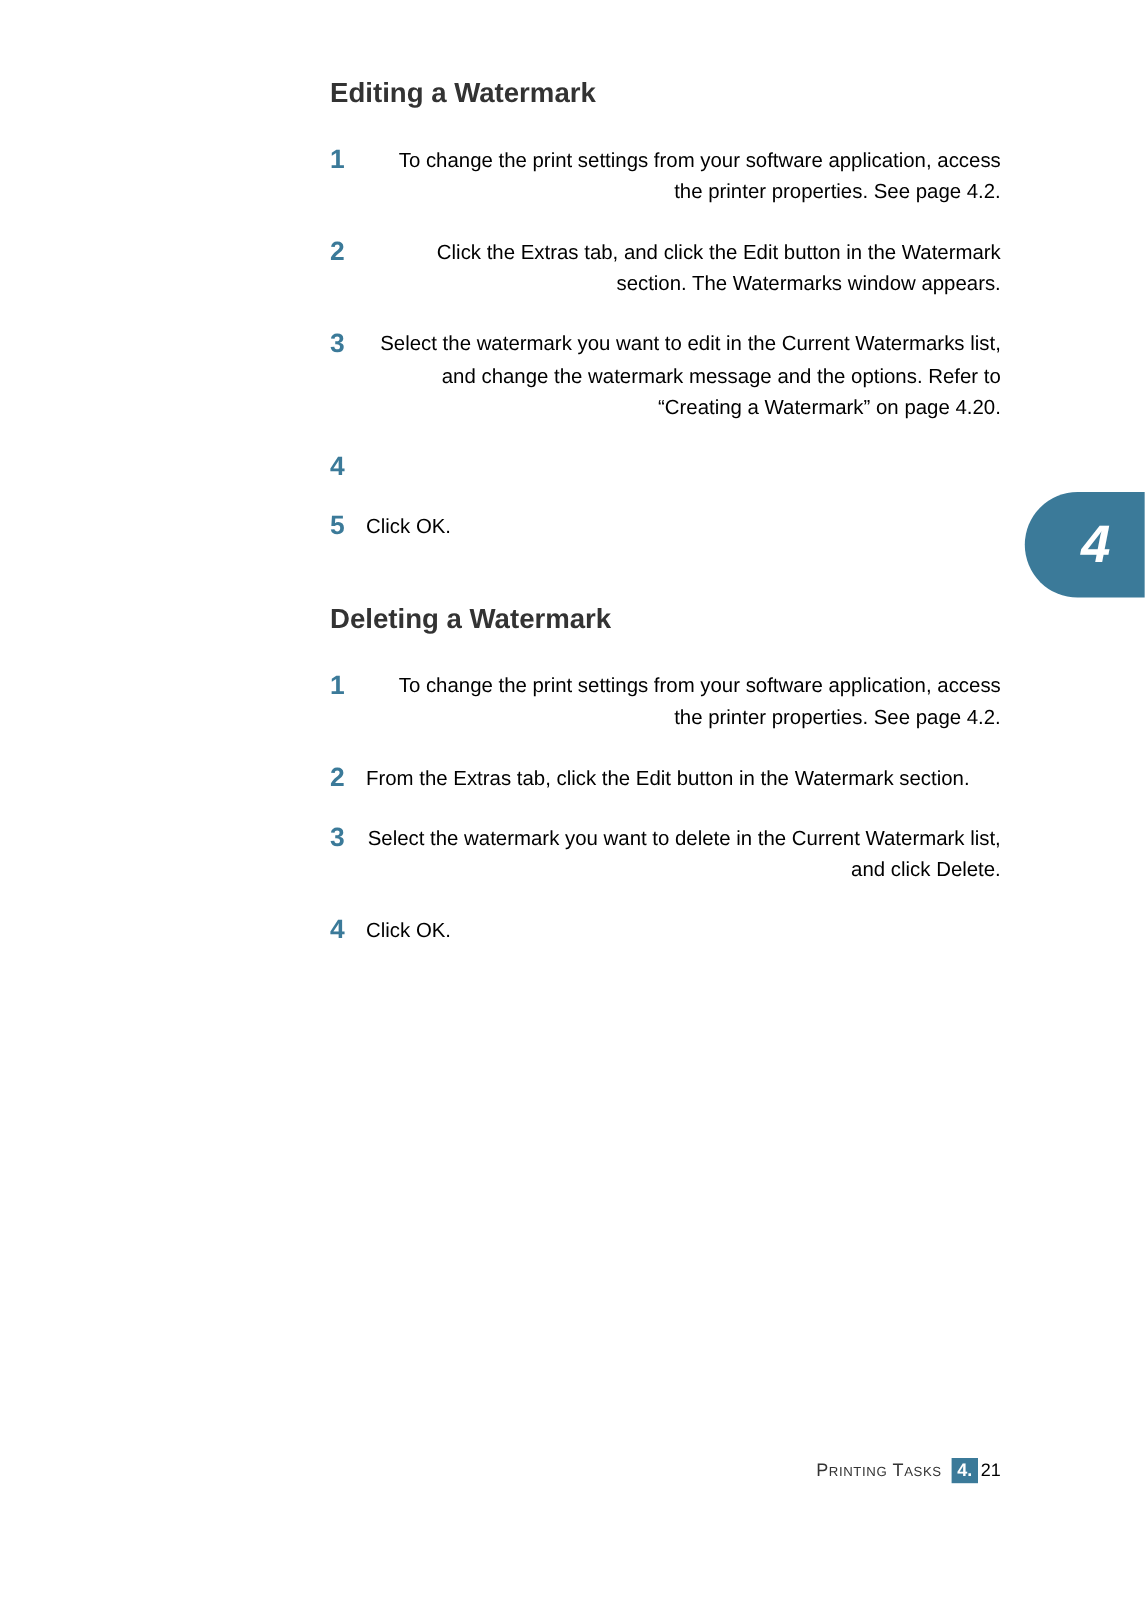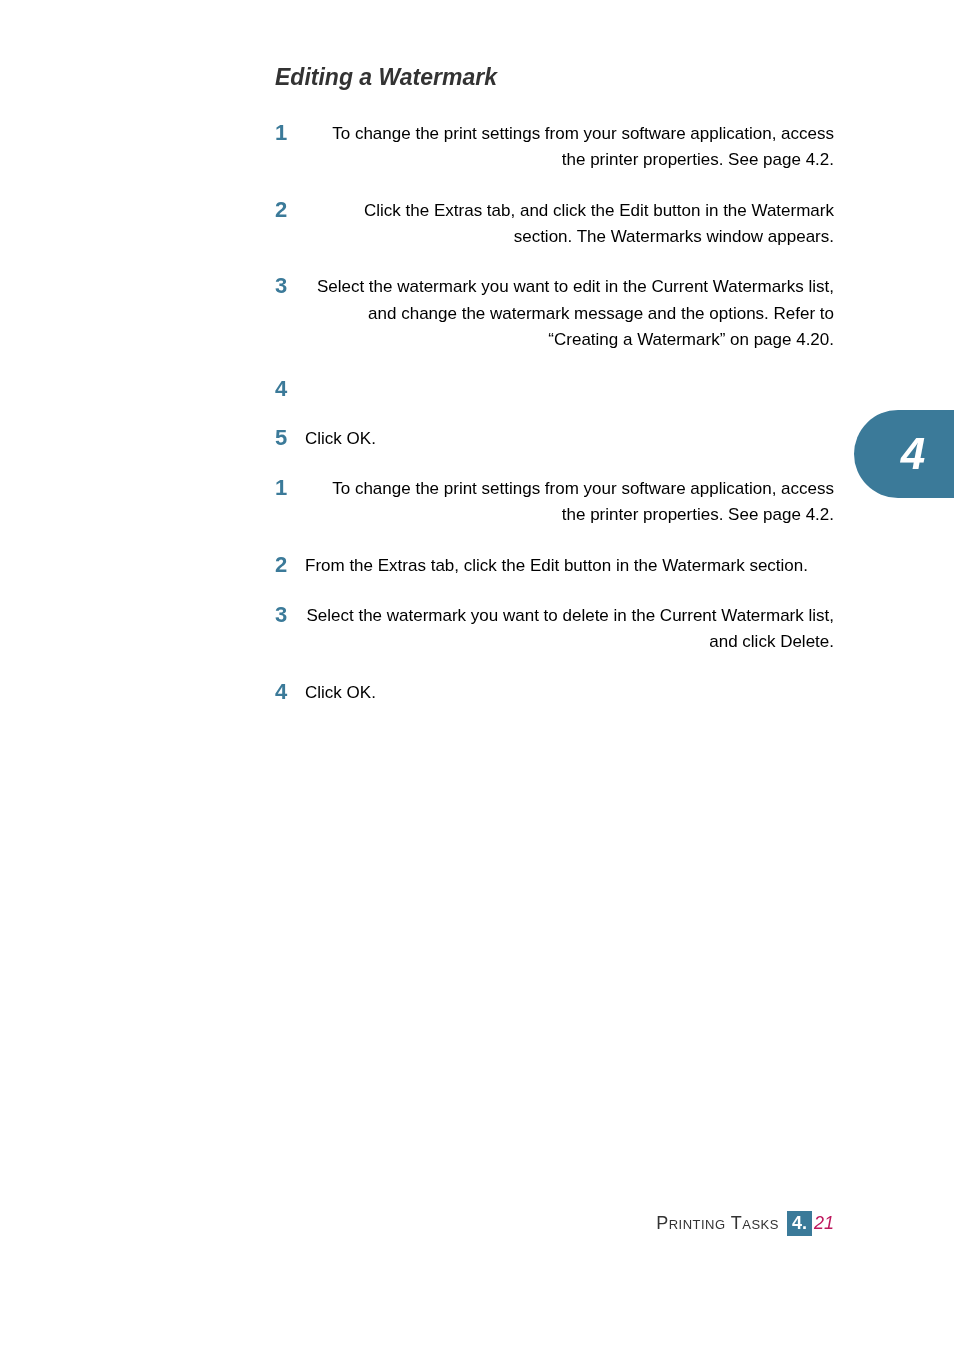--- a/index.html
+++ b/index.html
@@ -16,21 +16,21 @@
       position: relative;
     }
     .section-heading {
       font-size: 23px;
       font-weight: bold;
       color: #333;
       margin-top: 0;
       margin-bottom: 30px;
       margin-left: 155px;
     }
-    .section-heading.first { margin-top: 0; font-style: italic; }
+    .section-heading.first { margin-top: 0; }
     .section-heading.second { margin-top: 50px; }
     .step {
       display: flex;
       align-items: flex-start;
       margin-bottom: 24px;
       margin-left: 155px;
     }
     .step-number {
       font-size: 22px;
       font-weight: bold;
@@ -67,38 +67,37 @@
       font-size: 44px;
       color: #ffffff;
       margin-left: 18px;
     }
     .footer {
       position: absolute;
       bottom: 110px;
       right: 120px;
       display: flex;
       align-items: center;
-      font-size: 18px;
+      font-size: 15px;
       color: #333;
     }
     .footer-title {
       font-variant: small-caps;
       letter-spacing: 0.5px;
       margin-right: 8px;
     }
     .footer-box {
       background: #3b7a99;
       color: #fff;
       padding: 2px 5px;
       font-weight: bold;
     }
     .footer-page {
       margin-left: 2px;
-      color: #be185d;
-      font-style: italic;
+      color: #000000;
     }
   </style>
 </head>
 <body>
 
 <div class="page">
 
   <h2 class="section-heading first">Editing a Watermark</h2>
 
   <div class="step">
@@ -114,20 +113,21 @@
     <div class="step-text">Select the watermark you want to edit in the Current Watermarks list, and change the watermark message and the options. Refer to “Creating a Watermark” on page 4.20.</div>
   </div>
   <div class="step">
     <div class="step-number">4</div>
   </div>
   <div class="step">
     <div class="step-number">5</div>
     <div class="step-text">Click <b>OK</b>.</div>
   </div>
 
+  <h2 class="section-heading second">Deleting a Watermark</h2>
 
   <div class="step">
     <div class="step-number">1</div>
     <div class="step-text">To change the print settings from your software application, access the printer properties. See page 4.2.</div>
   </div>
   <div class="step">
     <div class="step-number">2</div>
     <div class="step-text">From the <b>Extras</b> tab, click the <b>Edit</b> button in the Watermark section.</div>
   </div>
   <div class="step">

